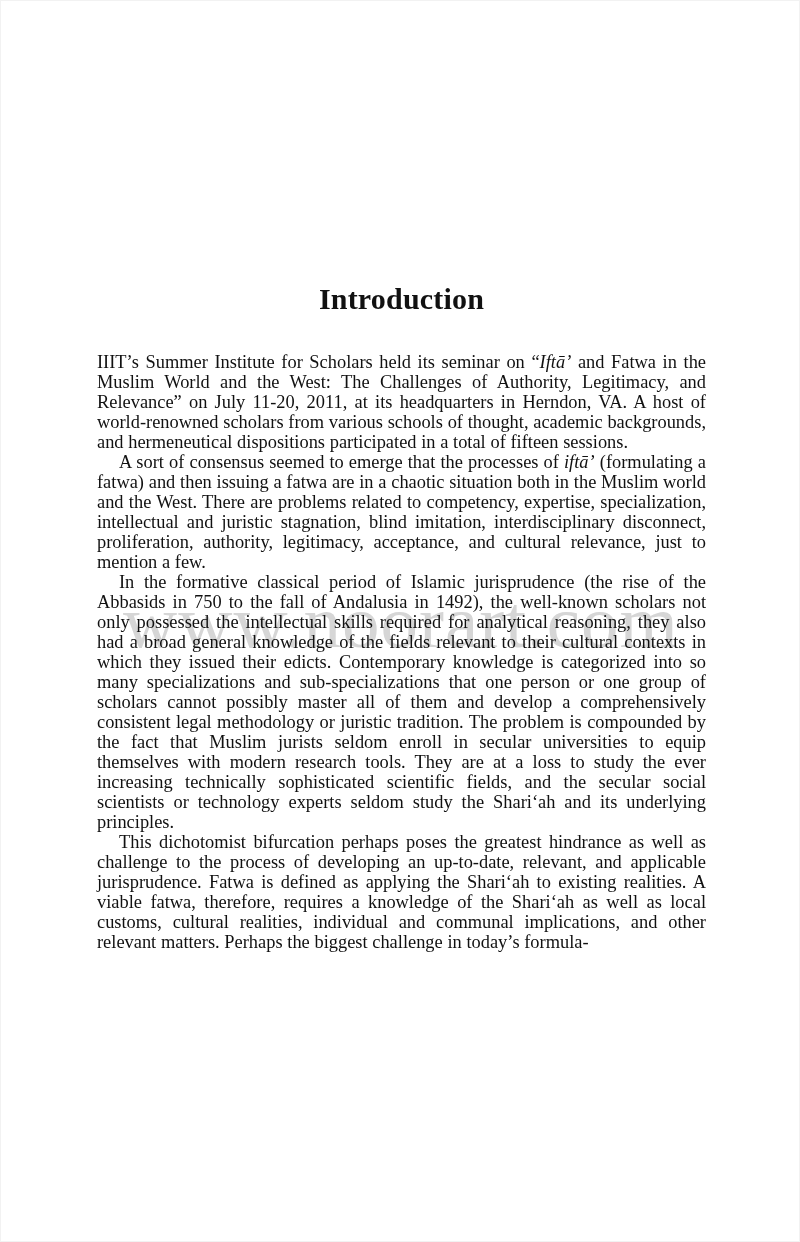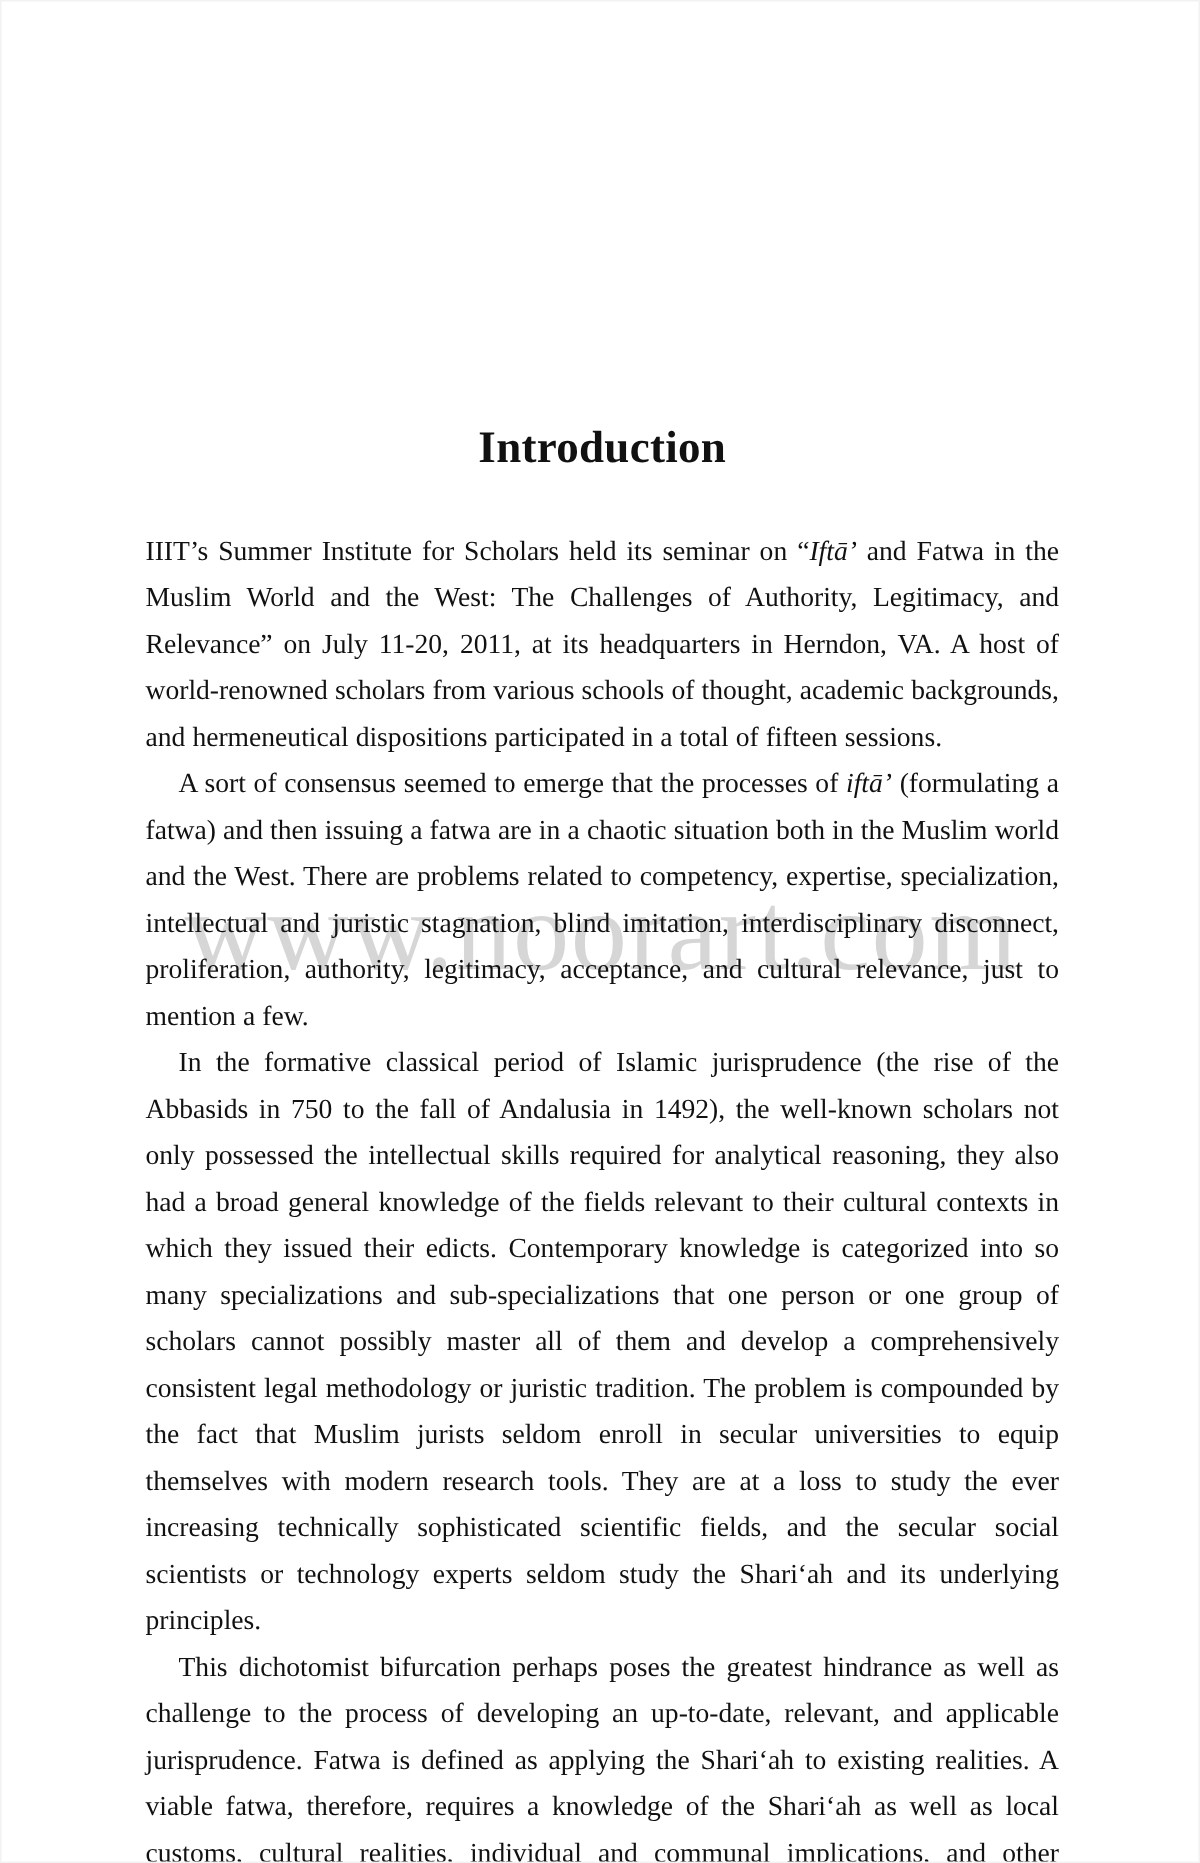--- a/index.html
+++ b/index.html
@@ -59,21 +59,21 @@
   }
 
   .body-text {
     padding-top: 38px;
   }
 
   p.para {
     margin: 0;
     padding: 0;
     font-size: 18.4px;
-    line-height: 31px;
+    line-height: 20px;
     text-align: justify;
     text-justify: inter-word;
     -webkit-hyphens: none;
     hyphens: none;
     word-spacing: 0.1px;
   }
   p.para.indent {
     text-indent: 22px;
   }
   p.para .it {

